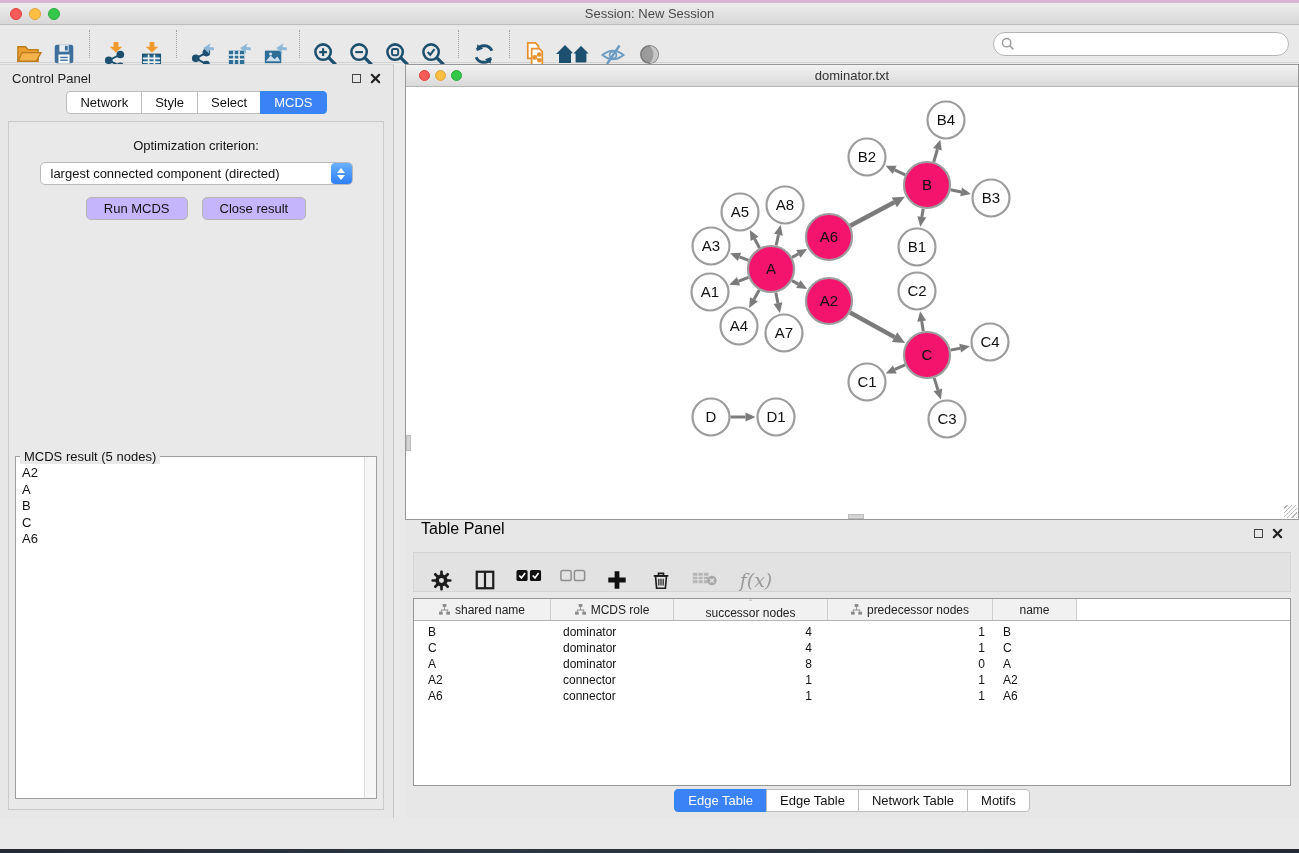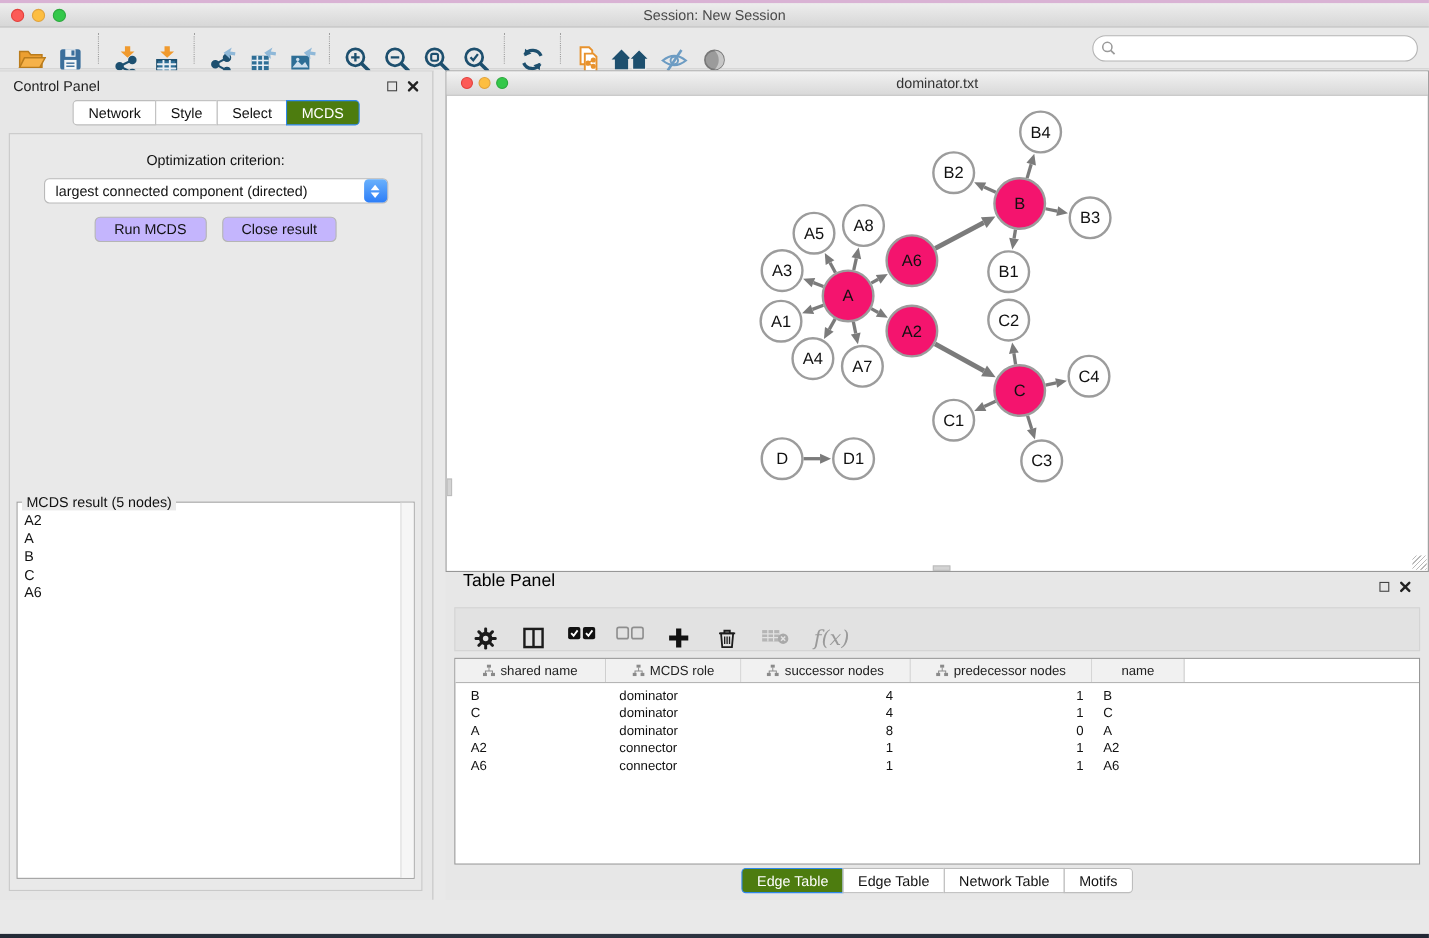--- a/index.html
+++ b/index.html
@@ -33,21 +33,21 @@
     background:#e7e7e7; border-right:1px solid #c5c5c5; border-top:1px solid #d5d5d5; }
   .panel-header { height:26px; display:flex; align-items:center; padding:0 12px; }
   .panel-header .ph-title { font-size:13px; color:#222; }
   .ph-icons { margin-left:auto; display:flex; align-items:center; gap:9px; }
   .float-box { width:9px; height:9px; border:1.5px solid #444; background:transparent; }
   .seg { display:flex; justify-content:center; }
   .seg-item { font-size:13px; color:#111; background:#fff; border:1px solid #bdbdbd;
     padding:3px 13px; margin-left:-1px; cursor:default; }
   .seg-item:first-child { border-radius:4px 0 0 4px; margin-left:0; }
   .seg-item:last-child { border-radius:0 4px 4px 0; }
-  .seg-item.active { background:#4d7c0f; border-color:#2f87ea; color:#fff; }
+  .seg-item.active { background:#3b82f6; border-color:#2f87ea; color:#fff; }
   .cp-body { position:absolute; left:8px; right:9px; top:56px; bottom:8px;
     border:1px solid #c9c9c9; background:#e9e9e9; }
   .opt-label { text-align:center; margin-top:16px; font-size:13px; color:#111; }
   .dropdown { position:relative; width:313px; height:23px; margin:9px auto 0 auto; background:#fff;
     border:1px solid #b9b9b9; border-radius:5px; font-size:13px; line-height:21px; padding-left:10px; color:#111; }
   .stepper { position:absolute; right:0px; top:0px; width:21px; height:21px; border-radius:4px;
     background:linear-gradient(#6ab1fc,#2d7ef8); display:flex; flex-direction:column;
     align-items:center; justify-content:center; gap:2px; }
   .tri-up { width:0; height:0; border-left:4px solid transparent; border-right:4px solid transparent; border-bottom:5px solid #fff; }
   .tri-down { width:0; height:0; border-left:4px solid transparent; border-right:4px solid transparent; border-top:5px solid #fff; }
@@ -82,21 +82,21 @@
   .tp-header { height:26px; display:flex; padding:0 16px; }
   .tp-toolbar { position:absolute; left:8px; right:8px; top:32px; height:40px; background:#e2e2e2;
     border:1px solid #d4d4d4; display:flex; align-items:center; gap:18px; padding:0 14px; }
   .tp-toolbar .tbtn { width:26px; }
   .fx { font-family:"DejaVu Serif", serif; font-style:italic; color:#9a9a9a; font-size:19px; }
   .tp-table { position:absolute; left:8px; right:8px; top:78px; bottom:32px; background:#fff;
     border:1px solid #979797; overflow:hidden; }
   .thead { display:flex; height:22px; border-bottom:1px solid #b5b5b5; }
   .hcell { background:#f1f1f1; border-right:1px solid #cfcfcf; display:flex; align-items:center;
     justify-content:center; font-size:12px; color:#222; gap:5px; }
-  .hcell.c0 { width:137px; } .hcell.c1 { width:123px; } .hcell.c2 { width:154px; }
+  .hcell.c0 { width:137px; } .hcell.c1 { width:123px; } .hcell.c2 { width:154px;flex-direction:column; }
   .hcell.c3 { width:165px;text-align:center; } .hcell.c4 { width:84px; }
   .trow { display:flex; height:16px; align-items:center; }
   .tcell { font-size:12px; color:#111; overflow:hidden; white-space:nowrap; }
   .tcell.c0 { width:137px; padding-left:14px; }
   .tcell.c1 { width:123px; padding-left:12px; }
   .tcell.c2 { width:154px; text-align:right; padding-right:16px; }
   .tcell.c3 { width:165px; text-align:right; padding-right:8px; }
   .tcell.c4 { width:84px; padding-left:10px; }
   .tp-tabs { position:absolute; bottom:6px; left:0; right:0; display:flex; justify-content:center; }
 

